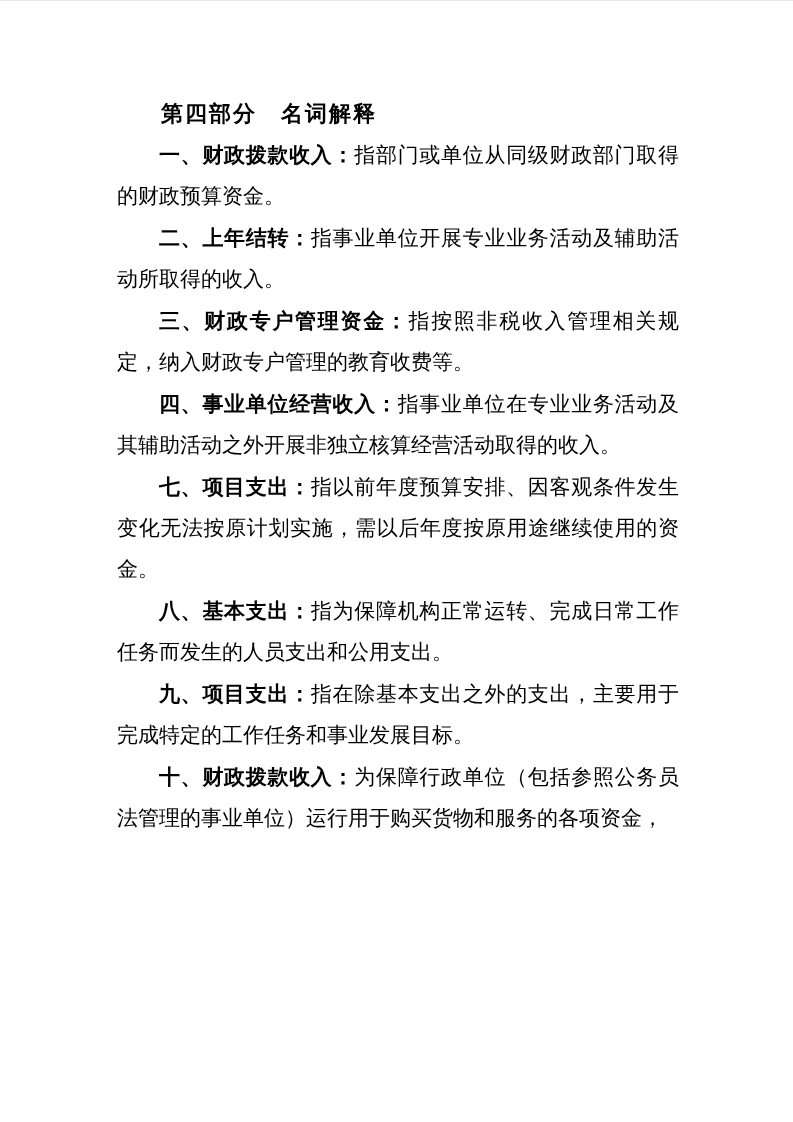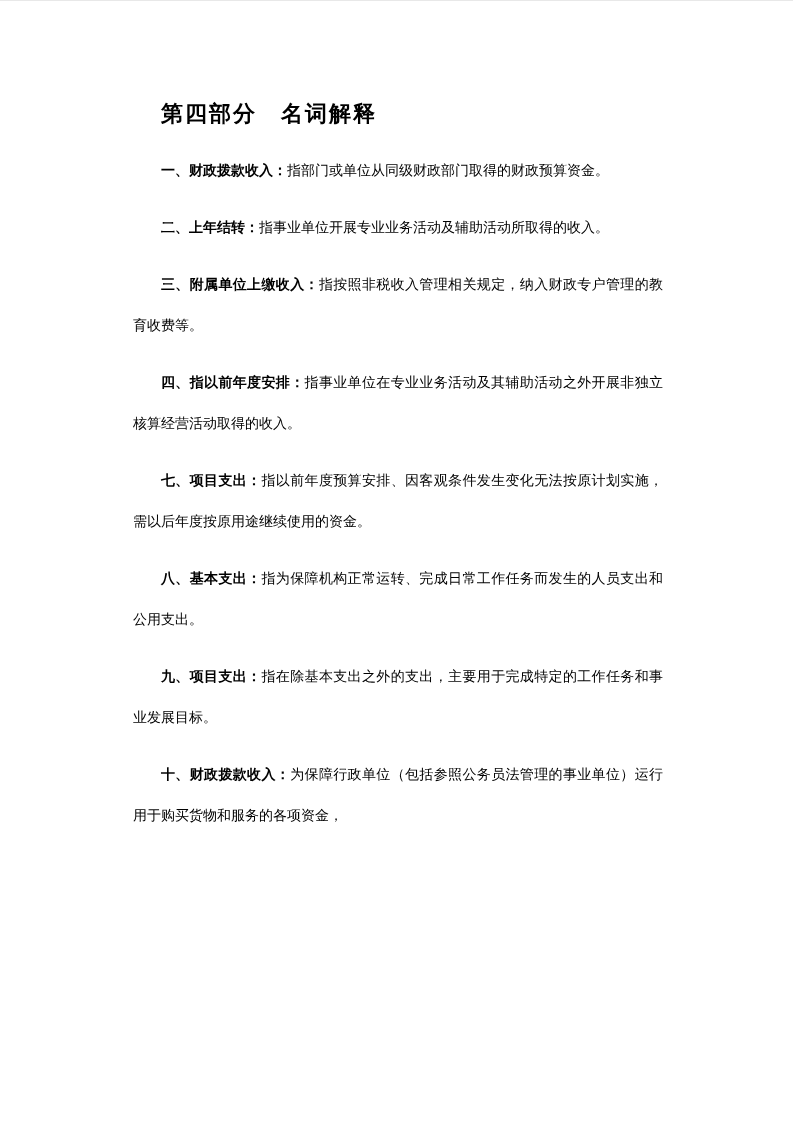--- a/index.html
+++ b/index.html
@@ -28,23 +28,23 @@
     font-family: "Liberation Sans", "DejaVu Sans", sans-serif;
     font-weight: bold;
     font-size: 22px;
     line-height: 41px;
     letter-spacing: 2px;
     text-indent: 2em;
     color: #000000;
     white-space: pre;
   }
   .term {
-    margin: 16px;
+    margin: 0;
     font-family: "Liberation Serif", "DejaVu Serif", serif;
-    font-size: 14px;
+    font-size: 21px;
     line-height: 41px;
     text-align: justify;
     text-justify: inter-character;
     text-indent: 2em;
     color: #000000;
   }
   .term .lead {
     font-family: "Liberation Sans", "DejaVu Sans", sans-serif;
     font-weight: bold;
   }
@@ -54,23 +54,23 @@
 
 <div class="page">
   <div class="content">
 
     <h1 class="doc-title">第四部分　名词解释</h1>
 
     <p class="term"><span class="lead">一、财政拨款收入：</span><span class="body">指部门或单位从同级财政部门取得的财政预算资金。</span></p>
 
     <p class="term"><span class="lead">二、上年结转：</span><span class="body">指事业单位开展专业业务活动及辅助活动所取得的收入。</span></p>
 
-    <p class="term"><span class="lead">三、附属单位上缴收入：</span><span class="body">指按照非税收入管理相关规定，纳入财政专户管理的教育收费等。</span></p>
+    <p class="term"><span class="lead">三、财政专户管理资金：</span><span class="body">指按照非税收入管理相关规定，纳入财政专户管理的教育收费等。</span></p>
 
-    <p class="term"><span class="lead">四、指以前年度安排：</span><span class="body">指事业单位在专业业务活动及其辅助活动之外开展非独立核算经营活动取得的收入。</span></p>
+    <p class="term"><span class="lead">四、事业单位经营收入：</span><span class="body">指事业单位在专业业务活动及其辅助活动之外开展非独立核算经营活动取得的收入。</span></p>
 
 
 
     <p class="term"><span class="lead">七、项目支出：</span><span class="body">指以前年度预算安排、因客观条件发生变化无法按原计划实施，需以后年度按原用途继续使用的资金。</span></p>
 
     <p class="term"><span class="lead">八、基本支出：</span><span class="body">指为保障机构正常运转、完成日常工作任务而发生的人员支出和公用支出。</span></p>
 
     <p class="term"><span class="lead">九、项目支出：</span><span class="body">指在除基本支出之外的支出，主要用于完成特定的工作任务和事业发展目标。</span></p>
 
     <p class="term"><span class="lead">十、财政拨款收入：</span><span class="body">为保障行政单位（包括参照公务员法管理的事业单位）运行用于购买货物和服务的各项资金，</span></p>

